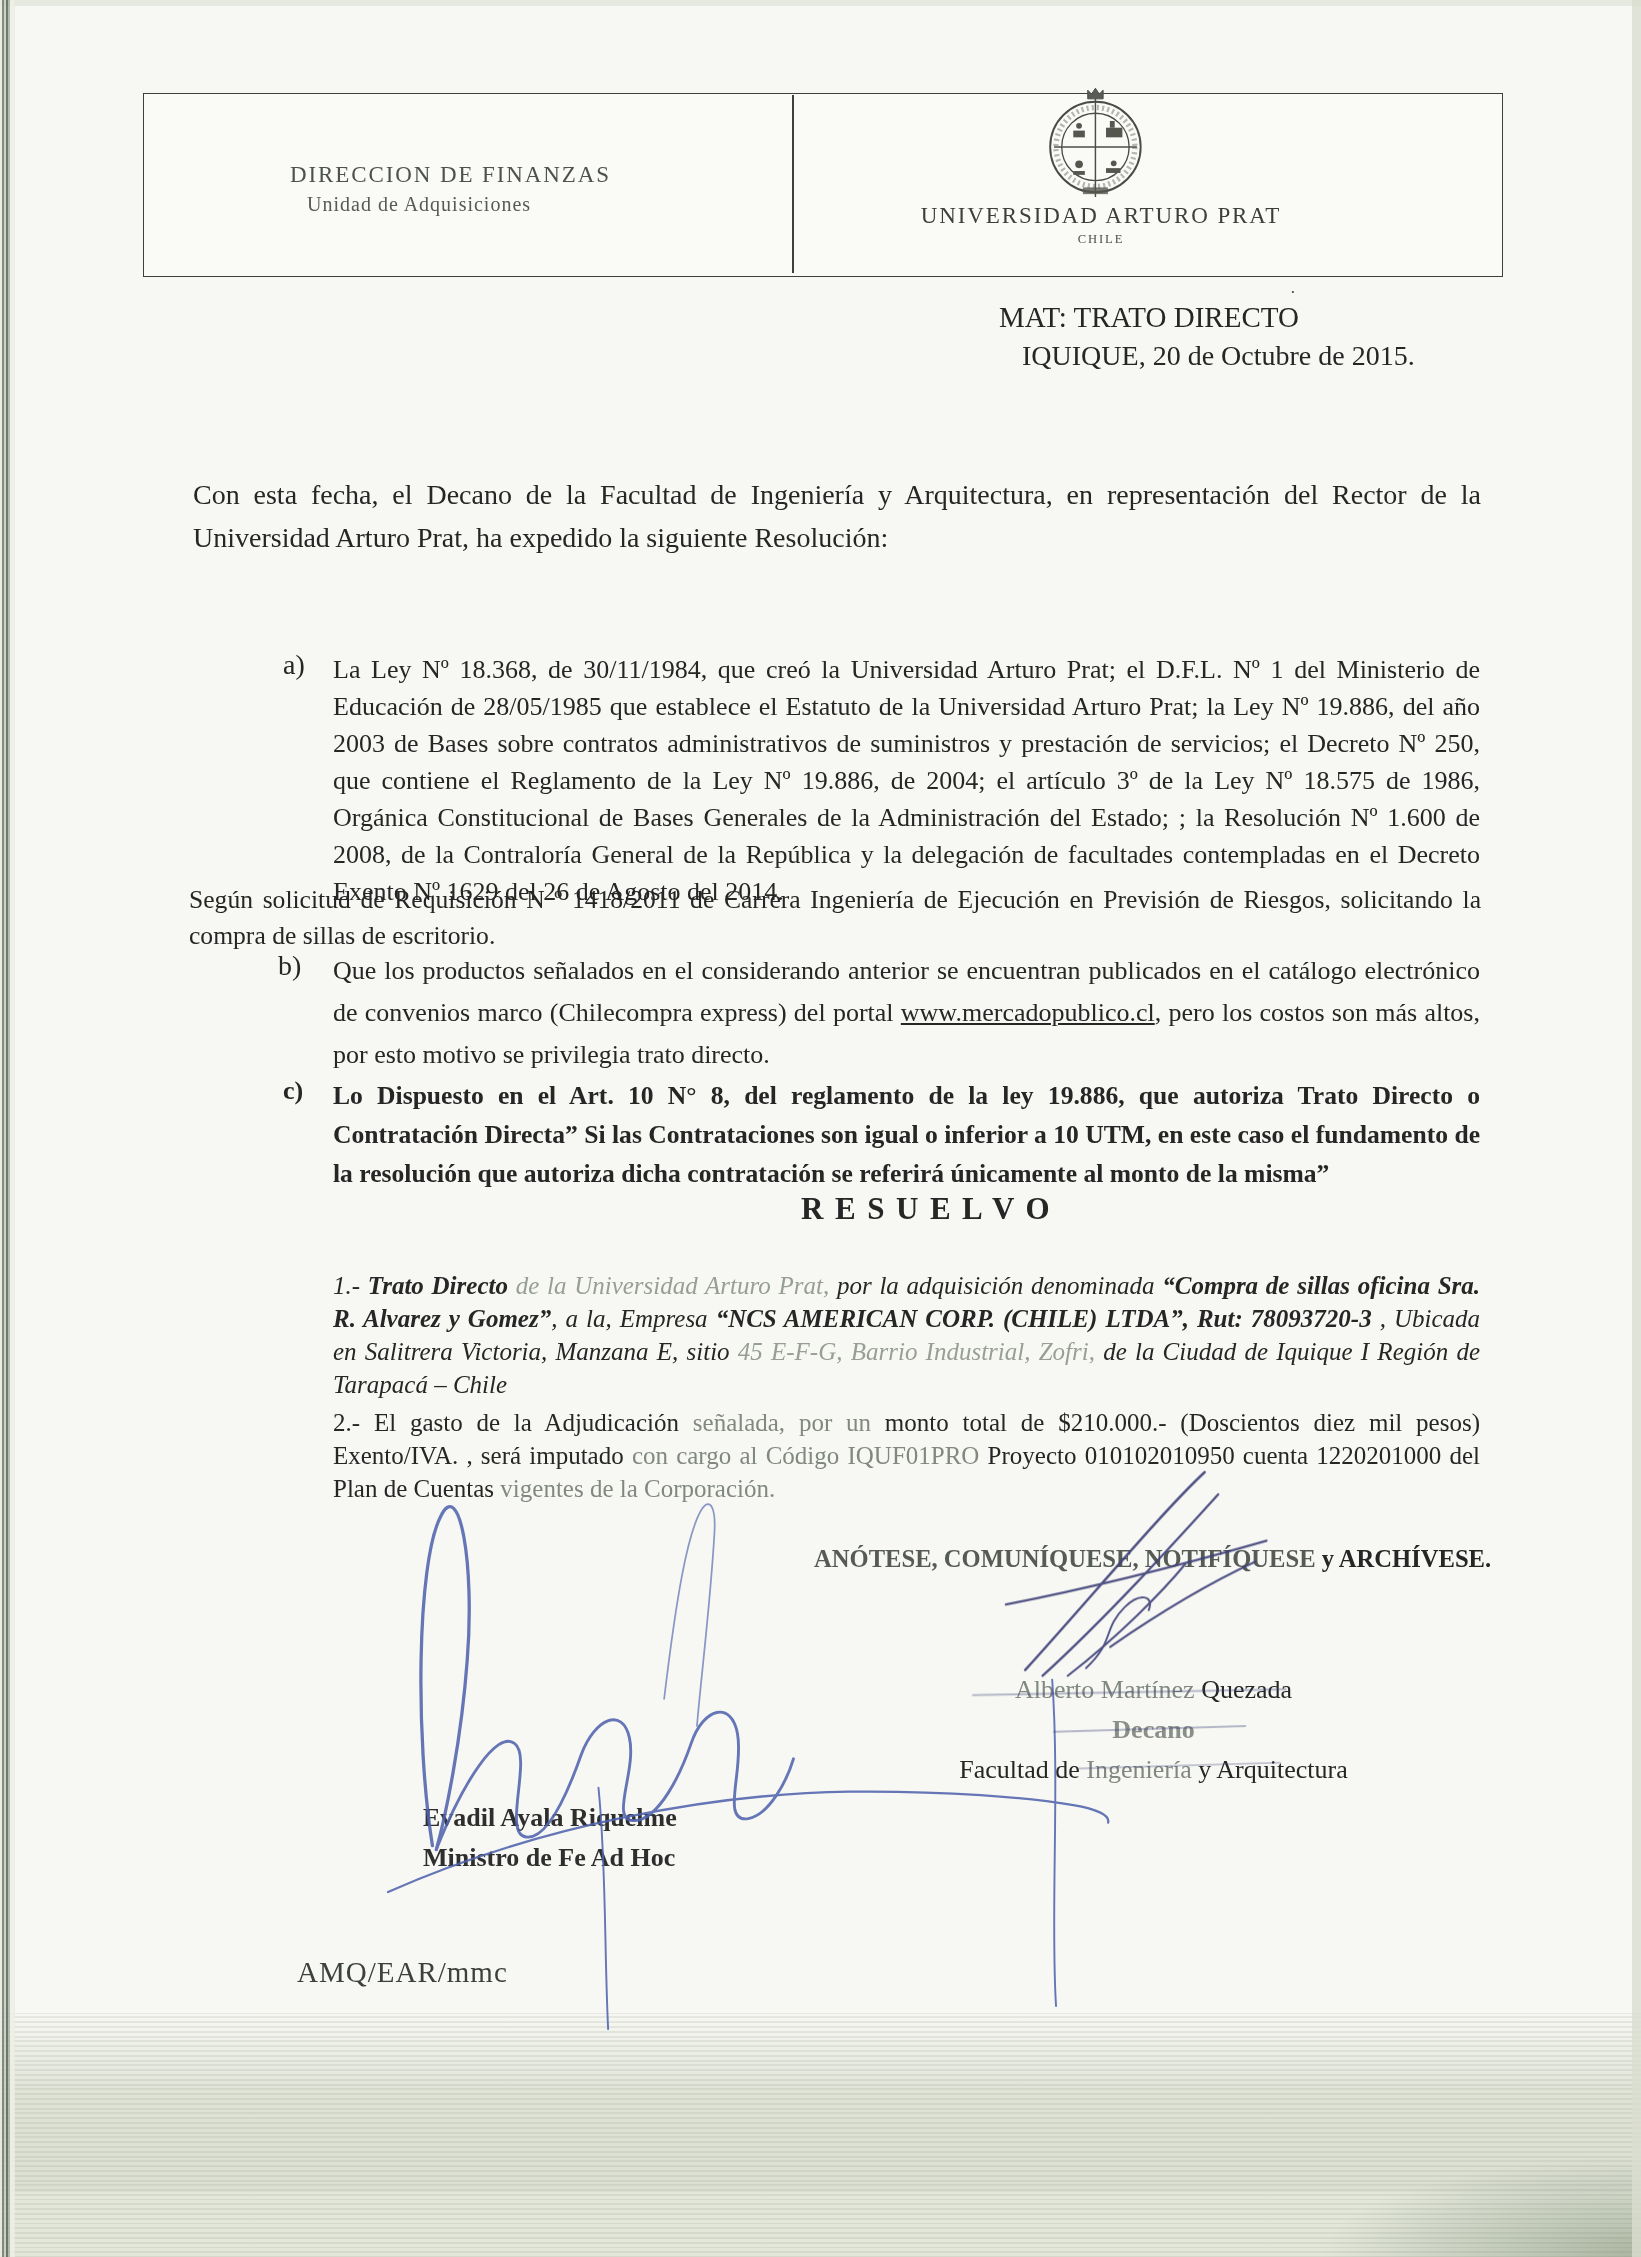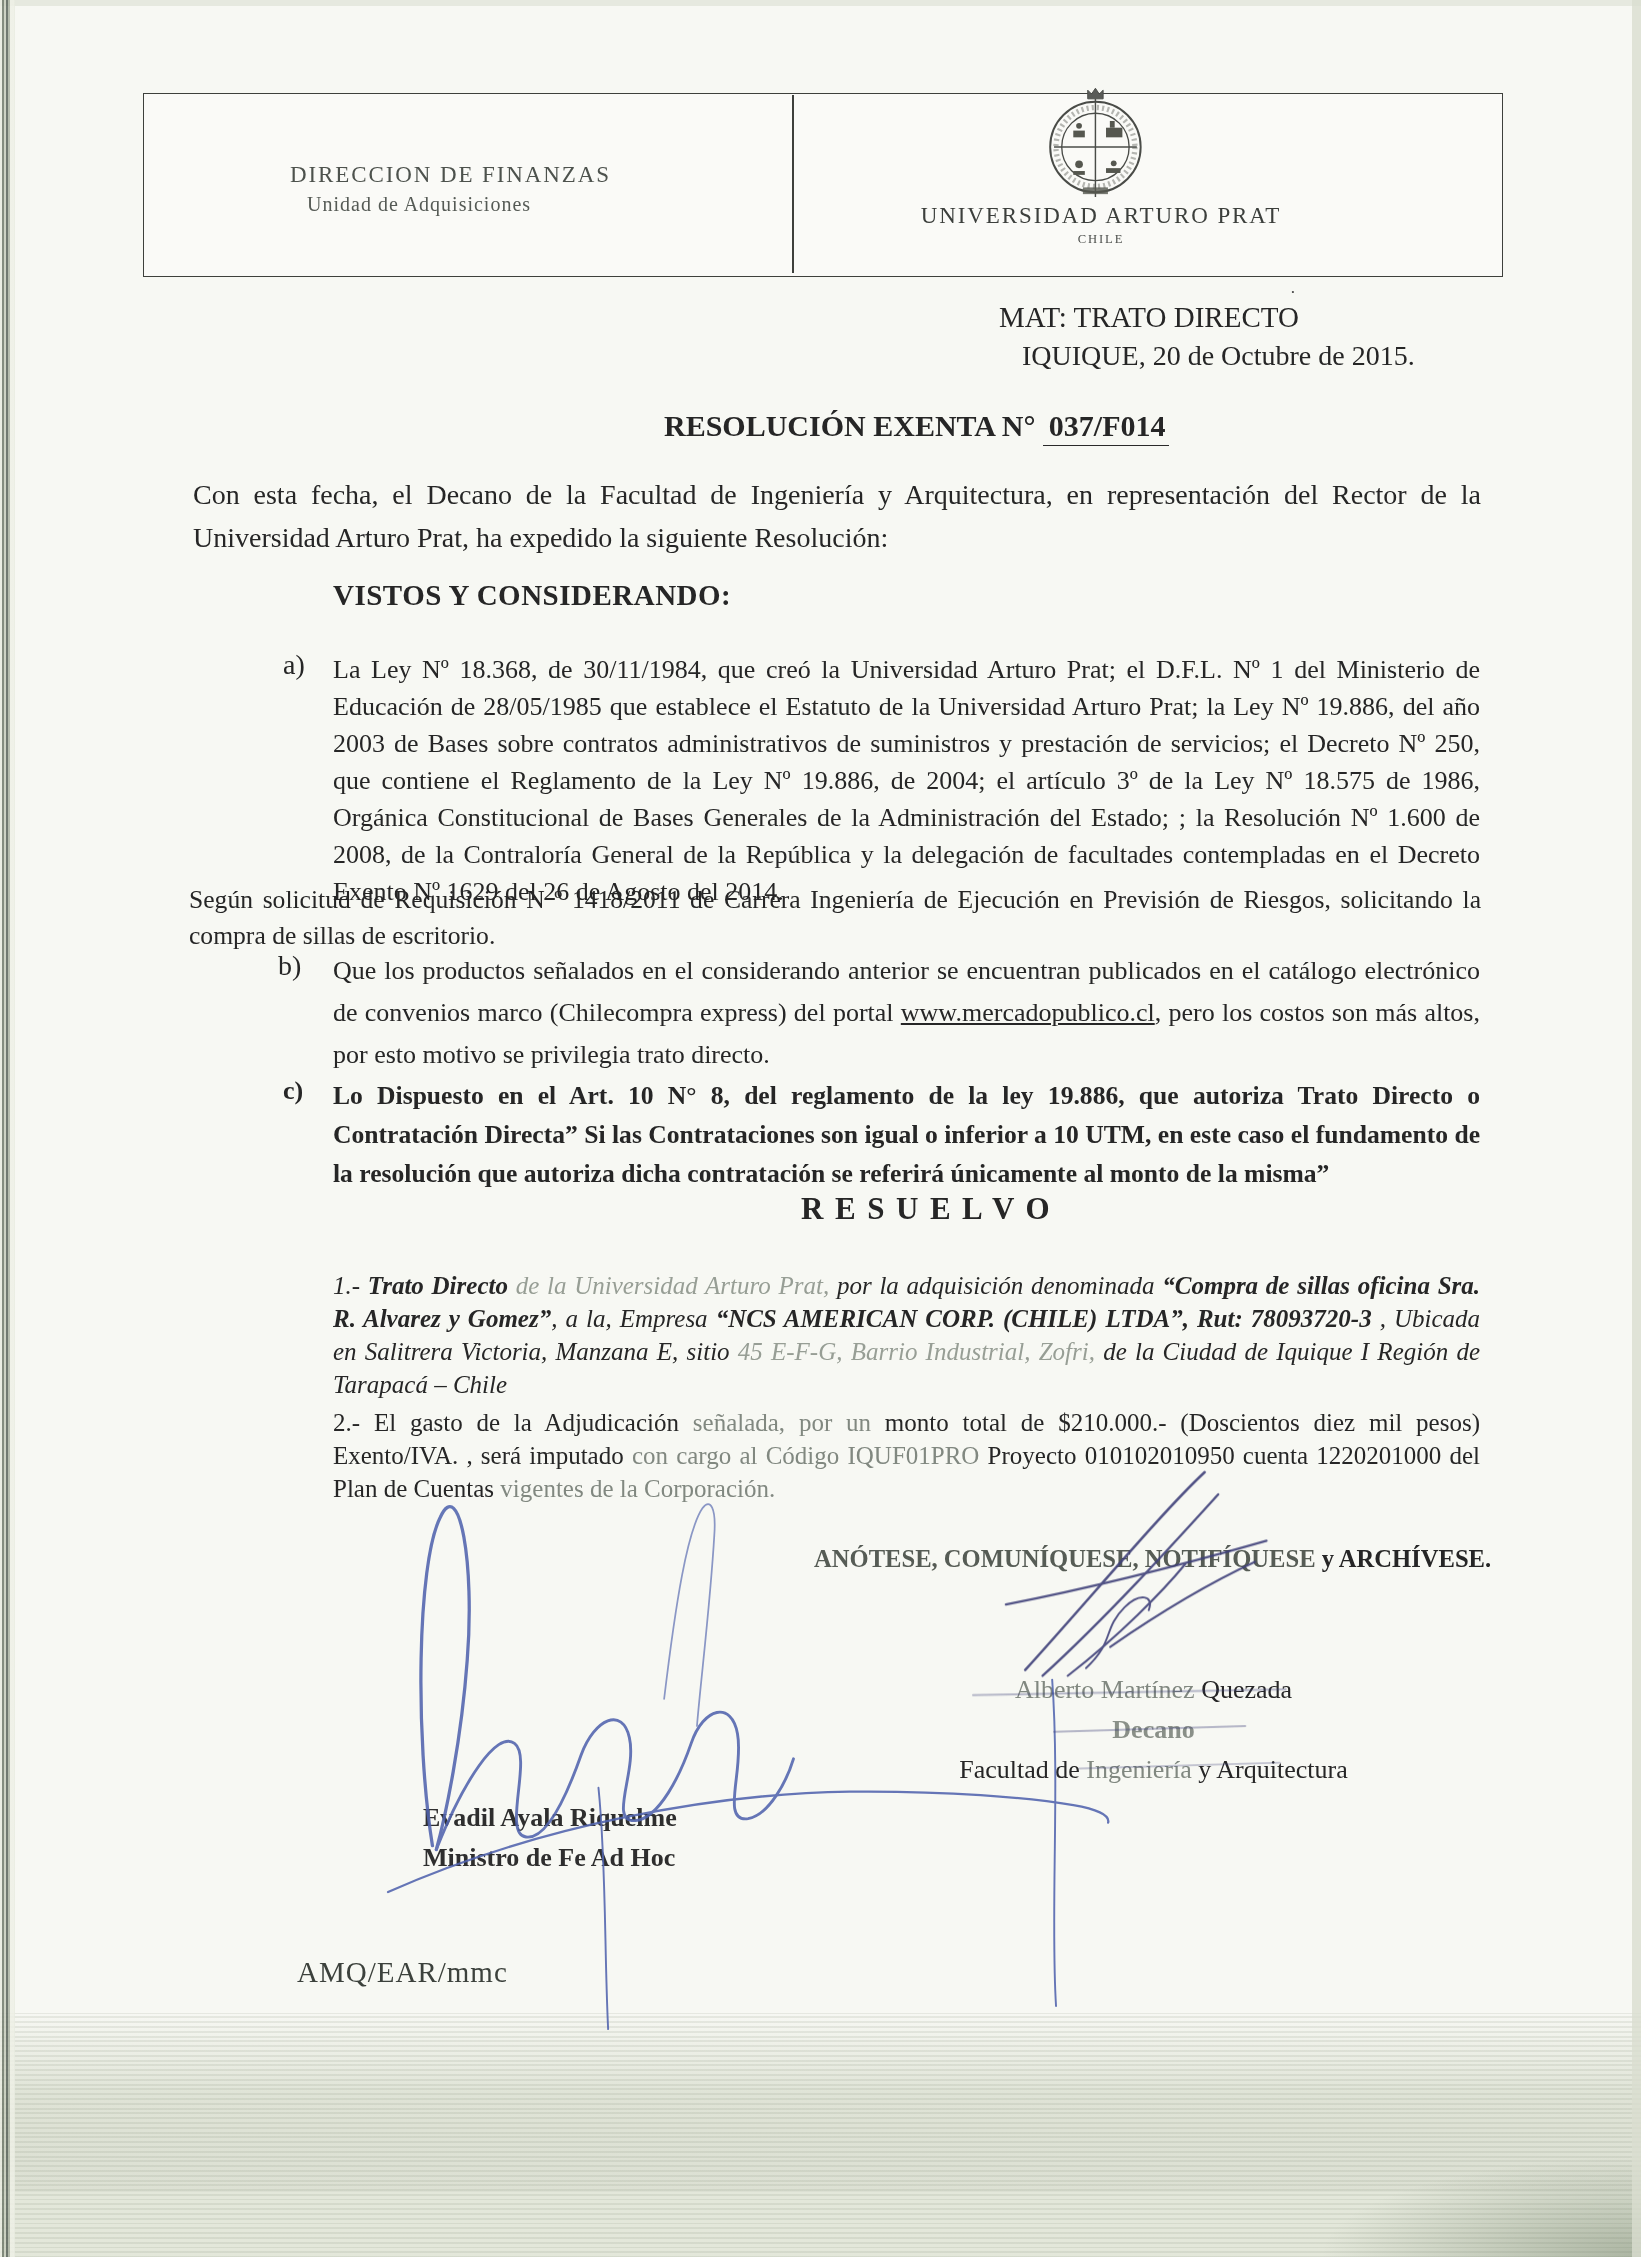--- a/index.html
+++ b/index.html
@@ -106,28 +106,23 @@
       <rect x="56" y="108" width="26" height="7" opacity="0.8"></rect>
     </g>
   </svg>
   <div class="abs univ">UNIVERSIDAD ARTURO PRAT</div>
   <div class="abs chile">CHILE</div>
 
   <div class="abs artifact-dot">·</div>
   <div class="abs mat">MAT: TRATO DIRECTO</div>
   <div class="abs pdate">IQUIQUE,  20 de Octubre  de 2015.</div>
 
-  <div class="abs rtitle">
-    <span>RESOLUCIÓN  EXENTA N°</span>
-    <span class="num">037/F014</span>
-  </div>
 
   <div class="abs intro">Con esta fecha, el  Decano de la Facultad de Ingeniería y Arquitectura, en representación del Rector de la Universidad Arturo Prat, ha expedido la siguiente Resolución:</div>
 
-  <div class="abs vistos">VISTOS Y CONSIDERANDO:</div>
 
   <div class="abs itm-label la">a)</div>
   <div class="abs ta">La Ley Nº 18.368, de 30/11/1984, que creó la Universidad Arturo Prat; el D.F.L. Nº 1 del Ministerio de Educación de 28/05/1985 que establece el Estatuto de la Universidad Arturo Prat; la Ley Nº 19.886, del año 2003 de Bases sobre contratos administrativos de suministros y prestación de servicios; el Decreto Nº 250, que contiene el Reglamento de la Ley Nº 19.886, de 2004; el artículo 3º de la Ley Nº 18.575 de 1986, Orgánica Constitucional de Bases Generales de la Administración del Estado; ; la Resolución Nº 1.600 de 2008, de la Contraloría General de la República y la delegación de facultades contempladas en el Decreto Exento Nº 1629 del 26 de Agosto  del 2014.</div>
 
   <div class="abs treq">Según solicitud de Requisición N º 1418/2011 de Carrera Ingeniería de Ejecución en Previsión de Riesgos, solicitando la compra de sillas de escritorio.</div>
 
   <div class="abs itm-label lb">b)</div>
   <div class="abs tb">
     <span>Que los productos señalados en el considerando anterior se encuentran publicados en el catálogo electrónico de convenios marco (Chilecompra express) del portal </span><span class="ulink">www.mercadopublico.cl</span><span>, pero los costos son más altos, por esto motivo se privilegia trato directo.</span>
   </div>

